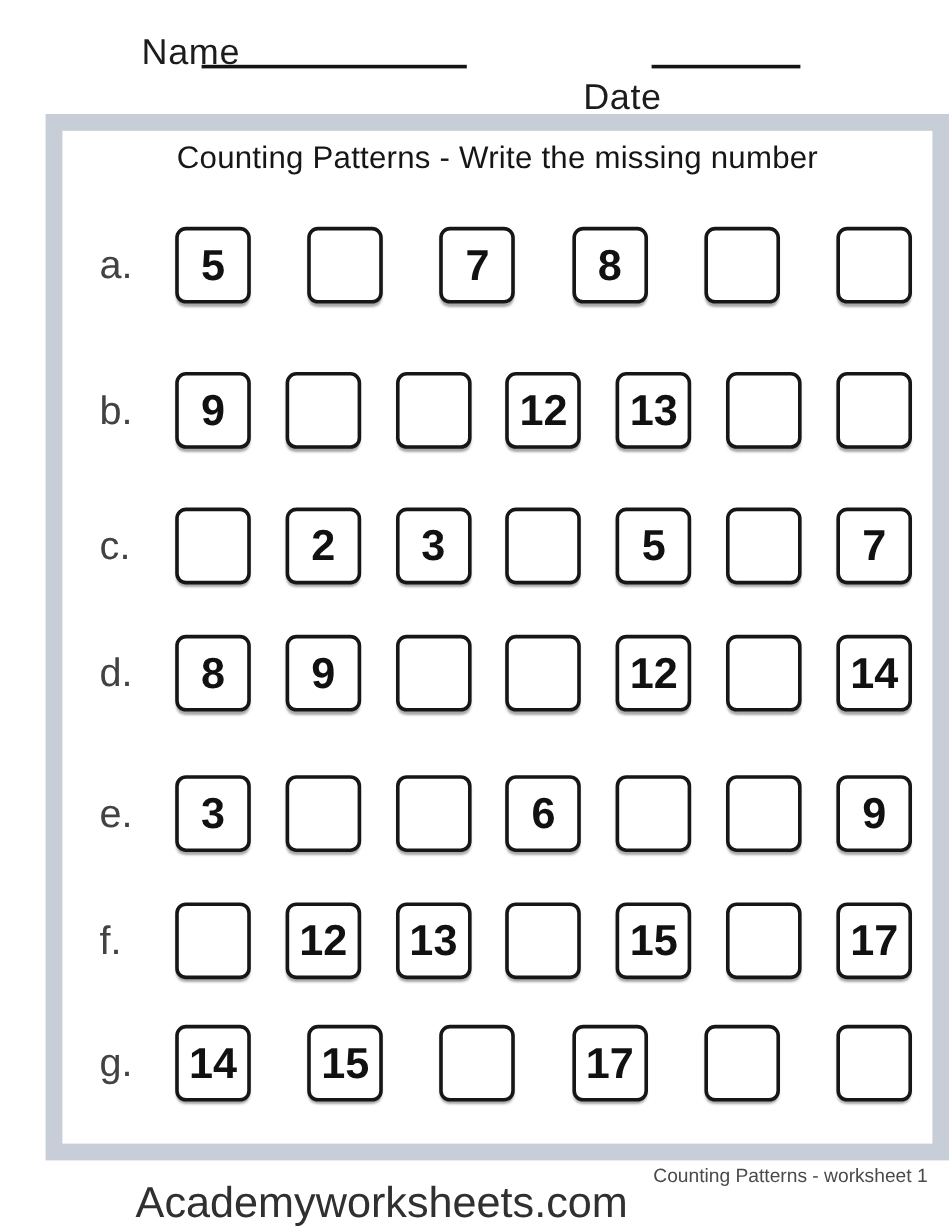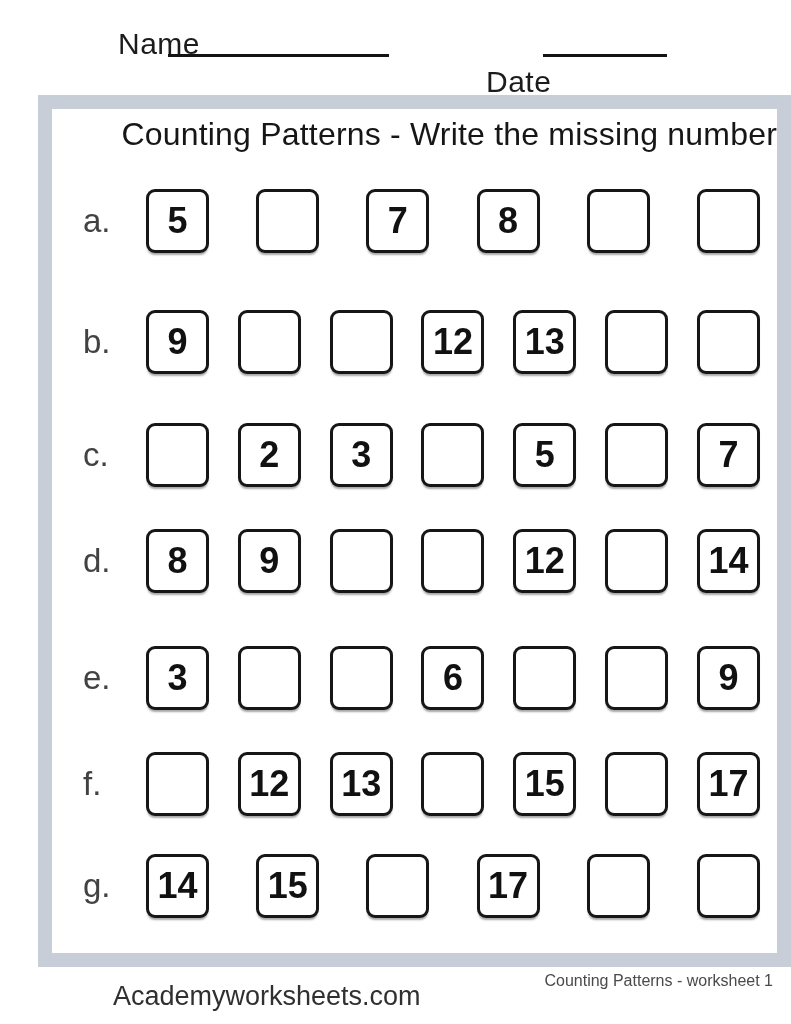--- a/index.html
+++ b/index.html
@@ -35,22 +35,22 @@
     width: 753px; height: 872px;
     box-sizing: border-box;
     border: 14px solid #c8ced7;
     background: #ffffff;
   }
   .frame-inner { position: relative; width: 100%; height: 100%; }
 
   .ws-title {
     position: absolute;
     top: 7px; left: 0; width: 100%;
-    text-align: right;
-    font-size: 32px;
+    text-align: center;
+    font-size: 26px;
     color: #161616;
     letter-spacing: 0.2px;
   }
 
   
   .row { position: absolute; left: 0; width: 100%; height: 64px; }
   .row-a { top: 80px; }
   .row-b { top: 201px; }
   .row-c { top: 314px; }
   .row-d { top: 420px; }
@@ -84,21 +84,21 @@
     justify-content: center;
     font-size: 36px;
     font-weight: bold;
     color: #111111;
   }
 
   
   .footer-site {
     position: absolute;
     left: 113px; top: 981px;
-    font-size: 27px;
+    font-size: 36px;
     color: #303030;
     text-align: center;
   }
   .footer-ref {
     position: absolute;
     right: 18px; top: 972px;
     font-size: 16px;
     color: #4a4a4a;
     margin-left: 40px;
   }

